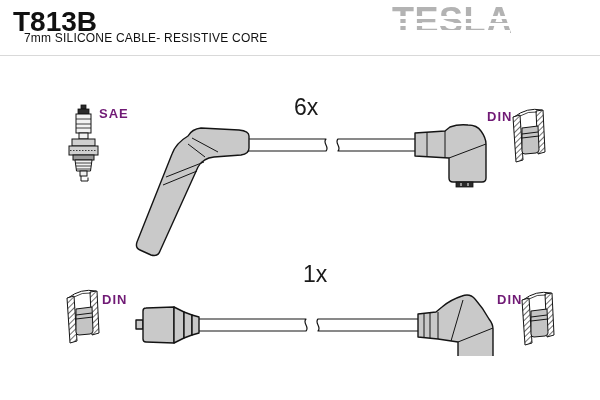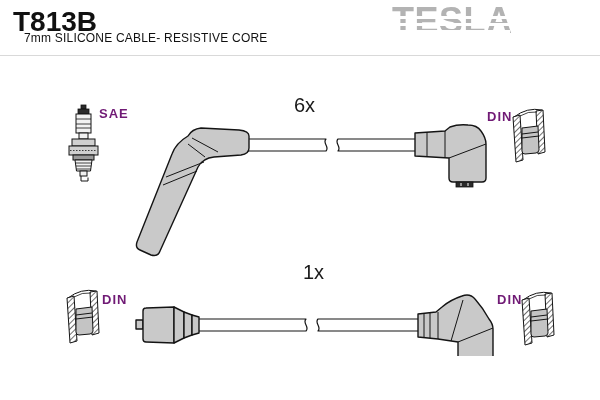--- a/index.html
+++ b/index.html
@@ -9,21 +9,21 @@
   }
   
   .part-number{position:absolute;left:13px;top:6px;font-size:28px;font-weight:bold;letter-spacing:0;}
   .subtitle{position:absolute;left:24px;top:31px;font-size:12px;letter-spacing:.2px;white-space:nowrap;}
   .brand{position:absolute;left:392px;top:3px;width:118px;height:38px;}
   .brand span{display:block;font-size:36px;line-height:36px;font-weight:bold;color:var(--logo-gray);letter-spacing:.5px;}
   .brand .stripes{position:absolute;left:0;top:9px;width:118px;height:26px;
     background:repeating-linear-gradient(180deg,rgba(255,255,255,0) 0 4px,#fff 4px 7px);}
   .rule{position:absolute;left:0;top:55px;width:600px;height:1px;background:#d9d9d9;}
   
-  .qty{position:absolute;font-size:20px;color:#1a1a1a;}
+  .qty{position:absolute;font-size:23px;color:#1a1a1a;}
   .qty6{left:294px;top:94px;}
   .qty1{left:303px;top:261px;}
   .term{position:absolute;font-size:13px;font-weight:bold;letter-spacing:1px;color:#701a75;}
   .sae{left:99px;top:106px;}
   .din-main{left:487px;top:109px;}
   .din-coil-left{left:102px;top:292px;}
   .din-coil-right{left:497px;top:292px;}
   
   svg.canvas{position:absolute;left:0;top:0;}
   .boot{fill:var(--boot-gray);stroke:var(--outline);stroke-width:1.4;stroke-linejoin:round;}

